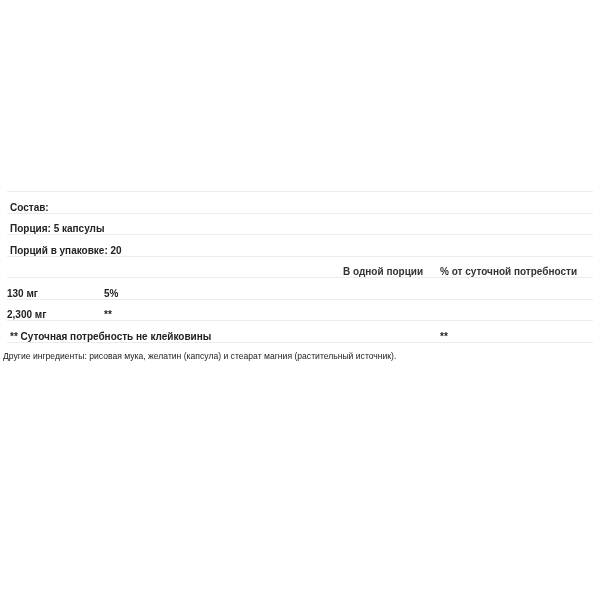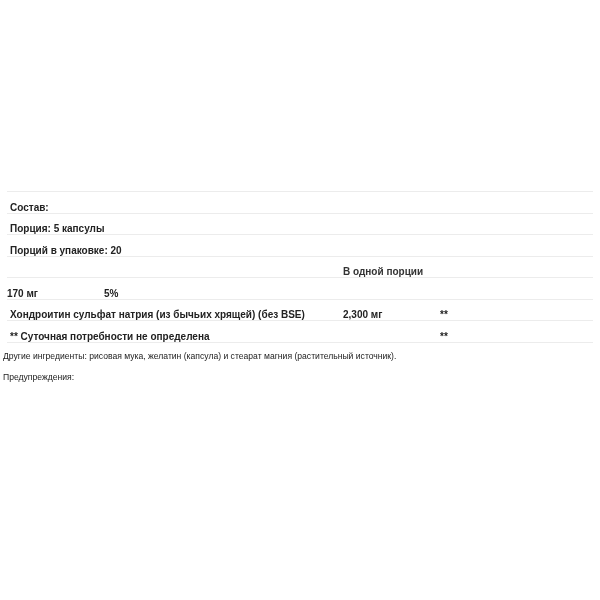--- a/index.html
+++ b/index.html
@@ -58,33 +58,32 @@
   </div>
   <div class="row">
     <span class="cell c1">Порция: 5 капсулы</span>
   </div>
   <div class="row">
     <span class="cell c1">Порций в упаковке: 20</span>
   </div>
   <div class="row">
     <span class="cell c1"></span>
     <span class="cell c2 header">В одной порции</span>
+    <span class="cell c3 header">% от суточной потребности</span>
   </div>
   <div class="row">
-    <span class="cell c2">170 мг</span>
+    <span class="cell c2">130 мг</span>
     <span class="cell c3">5%</span>
   </div>
   <div class="row">
-    <span class="cell c1">Хондроитин сульфат натрия (из бычьих хрящей) (без BSE)</span>
     <span class="cell c2">2,300 мг</span>
     <span class="cell c3">**</span>
   </div>
   <div class="row">
-    <span class="cell c1">** Суточная потребности не определена</span>
+    <span class="cell c1">** Суточная потребность не клейковины</span>
     <span class="cell c2"></span>
     <span class="cell c3">**</span>
   </div>
 </div>
 
 <div class="notes">
   <div class="note">Другие ингредиенты: рисовая мука, желатин (капсула) и стеарат магния (растительный источник).</div>
-  <div class="note">Предупреждения:</div>
 </div>
 
 </body></html>

